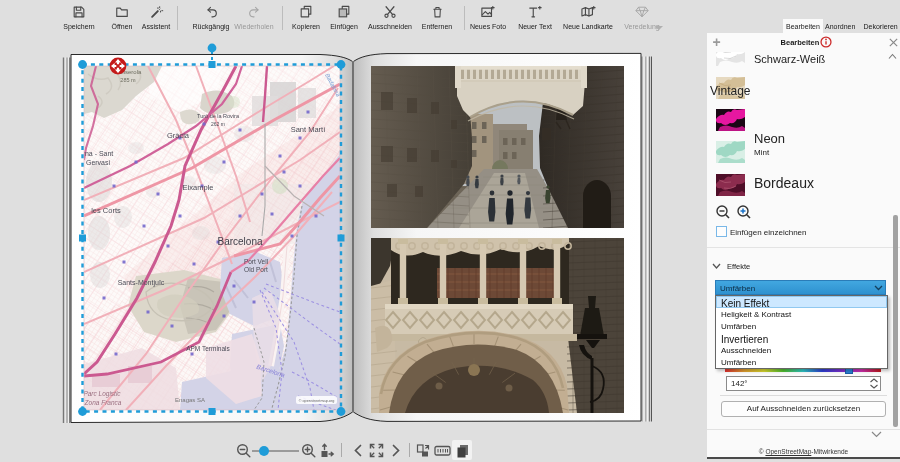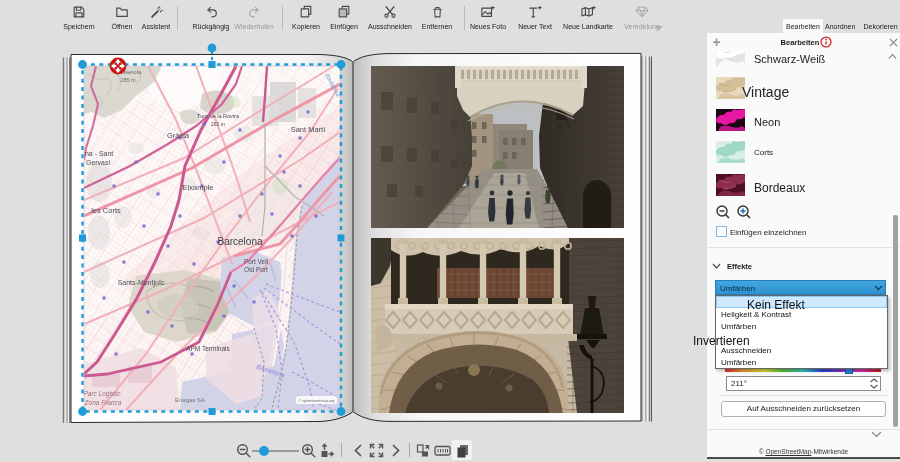--- a/index.html
+++ b/index.html
@@ -631,84 +631,84 @@
 <div style="position:absolute;left:754px;top:53px;font-size:11px;color:#222">Schwarz-Weiß</div>
 <svg style="position:absolute;left:888px;top:53px" width="9" height="7" viewBox="0 0 9 7">
     <path d="M1 5.5 L4.5 1.5 L8 5.5" stroke="#777" stroke-width="1.1" fill="none"></path>
   </svg>
 <div style="position:absolute;left:716px;top:77px;width:29px;height:22px"><svg width="29" height="22" viewBox="0 0 29 22">
       <rect width="29" height="22" fill="#e6d9c0"></rect>
       <path d="M0 10 q4 -5 8 -4 q3 -5 7 -3 q2 -4 6 -2 l8 -1 v8 q-4 3 -8 2 q-2 5 -7 4 q-5 4 -9 0 q-4 1 -5 -2 z" fill="#d4bf97"></path>
       <path d="M4 18 q6 -3 12 0 q6 2 10 -1 l3 2 v3 H2 z" fill="#d4bf97" opacity="0.8"></path>
       <path d="M3 6 q6 4 12 2 M8 14 q6 2 12 -2" stroke="#c1a87a" stroke-width="0.7" fill="none"></path>
     </svg></div>
-<div style="position:absolute;left:742px;top:84px;font-size:14px;color:#222">Vintage</div>
+<div style="position:absolute;left:710px;top:84px;font-size:12px;color:#222">Vintage</div>
 <div style="position:absolute;left:716px;top:109px;width:29px;height:22px"><svg width="29" height="22" viewBox="0 0 29 22">
       <rect width="29" height="22" fill="#1c0715"></rect>
       <path d="M0 10 q4 -5 8 -4 q3 -5 7 -3 q2 -4 6 -2 l8 -1 v8 q-4 3 -8 2 q-2 5 -7 4 q-5 4 -9 0 q-4 1 -5 -2 z" fill="#e617a0"></path>
       <path d="M4 18 q6 -3 12 0 q6 2 10 -1 l3 2 v3 H2 z" fill="#e617a0" opacity="0.8"></path>
     </svg></div>
-<div style="position:absolute;left:754px;top:116px;font-size:11px;color:#222">Neon</div>
+<div style="position:absolute;left:754px;top:131px;font-size:13px;color:#222">Neon</div>
 <div style="position:absolute;left:716px;top:141px;width:29px;height:22px"><svg width="29" height="22" viewBox="0 0 29 22">
       <rect width="29" height="22" fill="#d9efe6"></rect>
       <path d="M0 10 q4 -5 8 -4 q3 -5 7 -3 q2 -4 6 -2 l8 -1 v8 q-4 3 -8 2 q-2 5 -7 4 q-5 4 -9 0 q-4 1 -5 -2 z" fill="#9fd8c4"></path>
       <path d="M4 18 q6 -3 12 0 q6 2 10 -1 l3 2 v3 H2 z" fill="#9fd8c4" opacity="0.8"></path>
     </svg></div>
-<div style="position:absolute;left:754px;top:148px;font-size:8px;color:#222">Corts</div>
+<div style="position:absolute;left:754px;top:148px;font-size:8px;color:#222">Mint</div>
 <div style="position:absolute;left:716px;top:174px;width:29px;height:22px"><svg width="29" height="22" viewBox="0 0 29 22">
       <rect width="29" height="22" fill="#4e0e28"></rect>
       <path d="M0 10 q4 -5 8 -4 q3 -5 7 -3 q2 -4 6 -2 l8 -1 v8 q-4 3 -8 2 q-2 5 -7 4 q-5 4 -9 0 q-4 1 -5 -2 z" fill="#8c2c4e"></path>
       <path d="M4 18 q6 -3 12 0 q6 2 10 -1 l3 2 v3 H2 z" fill="#8c2c4e" opacity="0.8"></path>
       <path d="M3 6 q6 4 12 2 M8 14 q6 2 12 -2" stroke="#b25a74" stroke-width="0.7" fill="none"></path>
     </svg></div>
-<div style="position:absolute;left:754px;top:181px;font-size:12px;color:#222">Bordeaux</div>
+<div style="position:absolute;left:754px;top:175px;font-size:14px;color:#222">Bordeaux</div>
 <svg style="position:absolute;left:715px;top:204px" width="16" height="16" viewBox="0 0 16 16">
     <circle cx="7" cy="7" r="5" stroke="#333" stroke-width="1.4" fill="none"></circle>
     <path d="M10.8 10.8 L14 14" stroke="#333" stroke-width="1.6"></path>
     <path d="M4.5 7 h5" stroke="#333" stroke-width="1.4"></path>
   </svg>
 <svg style="position:absolute;left:736px;top:204px" width="16" height="16" viewBox="0 0 16 16">
     <circle cx="7" cy="7" r="5" stroke="#333" stroke-width="1.4" fill="none"></circle>
     <path d="M10.8 10.8 L14 14" stroke="#333" stroke-width="1.6"></path>
     <path d="M4.5 7 h5 M7 4.5 v5" stroke="#1a72c8" stroke-width="1.5"></path>
   </svg>
 <div style="position:absolute;left:715.5px;top:226px;width:11px;height:11px;border:1px solid #79b8e8;background:#fdfdfd;box-sizing:border-box"></div>
 <div style="position:absolute;left:730px;top:227.5px;font-size:8px;color:#222">Einfügen einzeichnen</div>
 <div style="position:absolute;left:707px;top:247px;width:193px;height:1px;background:#e4e4e4"></div>
 <svg style="position:absolute;left:712px;top:262px" width="9" height="8" viewBox="0 0 9 8">
     <path d="M1 2 L4.5 6 L8 2" stroke="#555" stroke-width="1.3" fill="none"></path>
   </svg>
-<div style="position:absolute;left:727px;top:261.5px;font-size:7.5px;font-weight:bold;color:#1a1a1a">Effekte</div>
+<div style="position:absolute;left:727px;top:261.5px;font-size:7.5px;font-weight:normal;color:#1a1a1a">Effekte</div>
 <div style="position:absolute;left:725px;top:367px;width:156px;height:5px;background:linear-gradient(to right,#e03030,#e0a030,#d8d830,#50c030,#30c8c8,#3040d8,#8030d0,#d030b0,#c01818)"></div>
 <div style="position:absolute;left:845px;top:365.5px;width:8px;height:8px;background:#2a7fd4;border:1px solid #1a5fa8;box-sizing:border-box"></div>
 <div style="position:absolute;left:726px;top:376px;width:155px;height:15px;background:#fff;border:1px solid #8a8a8a;box-sizing:border-box"></div>
-<div style="position:absolute;left:731px;top:379px;font-size:8px;color:#222">211°</div>
+<div style="position:absolute;left:731px;top:379px;font-size:8px;color:#222">142°</div>
 <svg style="position:absolute;left:869px;top:378px" width="10" height="11" viewBox="0 0 10 11">
     <path d="M1.5 4 L5 1 L8.5 4" stroke="#555" stroke-width="1.1" fill="none"></path>
     <path d="M1.5 7 L5 10 L8.5 7" stroke="#555" stroke-width="1.1" fill="none"></path>
   </svg>
 <div style="position:absolute;left:720px;top:395px;width:167px;height:1px;background:#dcdcdc"></div>
 <div style="position:absolute;left:721px;top:401px;width:165px;height:16px;background:#fdfdfd;border:1px solid #b0b0b0;border-radius:3px;box-sizing:border-box;text-align:center;font-size:8px;color:#222;line-height:14px">Auf Ausschneiden zurücksetzen</div>
 <div style="position:absolute;left:707px;top:429px;width:193px;height:1px;background:#e2e2e2"></div>
 <svg style="position:absolute;left:871px;top:431px" width="11" height="7" viewBox="0 0 11 7">
     <path d="M1 1 L5.5 5.5 L10 1" stroke="#888" stroke-width="1.2" fill="none"></path>
   </svg>
 <div style="position:absolute;left:707px;top:448px;width:193px;text-align:center;font-size:6.5px;color:#333">© <span style="text-decoration:underline">OpenStreetMap</span>-Mitwirkende</div>
 <div style="position:absolute;left:892.5px;top:215px;width:5px;height:212px;background:#a2a2a2;border-radius:2px"></div>
 <div style="position:absolute;left:715px;top:280px;width:171px;height:15px;background:linear-gradient(#42a7e0,#2e91cf);border:1px solid #2a7cb8;box-sizing:border-box"></div>
 <div style="position:absolute;left:720px;top:283.5px;font-size:8px;color:#0d2c42">Umfärben</div>
 <svg style="position:absolute;left:874px;top:285px" width="9" height="6" viewBox="0 0 9 6">
     <path d="M1 1 L4.5 4.5 L8 1" stroke="#14415e" stroke-width="1.3" fill="none"></path>
   </svg>
 <div style="position:absolute;left:715px;top:295px;width:173px;height:73.5px;background:#fff;border:1px solid #666;box-sizing:border-box;box-shadow:2px 2px 3px rgba(0,0,0,0.25)"></div>
 <div style="position:absolute;left:716px;top:296.0px;width:171px;height:11.9px;background:#cde8ff;border:1px solid #90c8f0;box-sizing:border-box"></div>
-<div style="position:absolute;left:747px;top:298.0px;font-size:12px;color:#111">Kein Effekt</div>
+<div style="position:absolute;left:721px;top:298.0px;font-size:10px;color:#111">Kein Effekt</div>
 <div style="position:absolute;left:721px;top:309.9px;font-size:8px;color:#111">Heligkeit &amp; Kontrast</div>
 <div style="position:absolute;left:721px;top:321.8px;font-size:8px;color:#111">Umfärben</div>
-<div style="position:absolute;left:693px;top:333.7px;font-size:12px;color:#111">Invertieren</div>
+<div style="position:absolute;left:721px;top:333.7px;font-size:10px;color:#111">Invertieren</div>
 <div style="position:absolute;left:721px;top:345.6px;font-size:8px;color:#111">Ausschneiden</div>
 <div style="position:absolute;left:721px;top:357.5px;font-size:8px;color:#111">Umfärben</div>
 <svg style="position:absolute;left:236px;top:443px" width="15" height="15" viewBox="0 0 15 15">
     <circle cx="6.5" cy="6.5" r="4.8" stroke="#555" stroke-width="1.4" fill="none" stroke-linecap="round"></circle>
     <path d="M10.2 10.2 L13.8 13.8" stroke="#555" stroke-width="1.4" fill="none" stroke-linecap="round"></path>
     <path d="M4.3 6.5 h4.4" stroke="#555" stroke-width="1.4" fill="none" stroke-linecap="round"></path>
   </svg>
 <div style="position:absolute;left:252px;top:450px;width:47px;height:1.5px;background:#9a9a9a"></div>
 <div style="position:absolute;left:259px;top:445.5px;width:10px;height:10px;border-radius:50%;background:#1f9cd8"></div>
 <svg style="position:absolute;left:301px;top:443px" width="15" height="15" viewBox="0 0 15 15">

